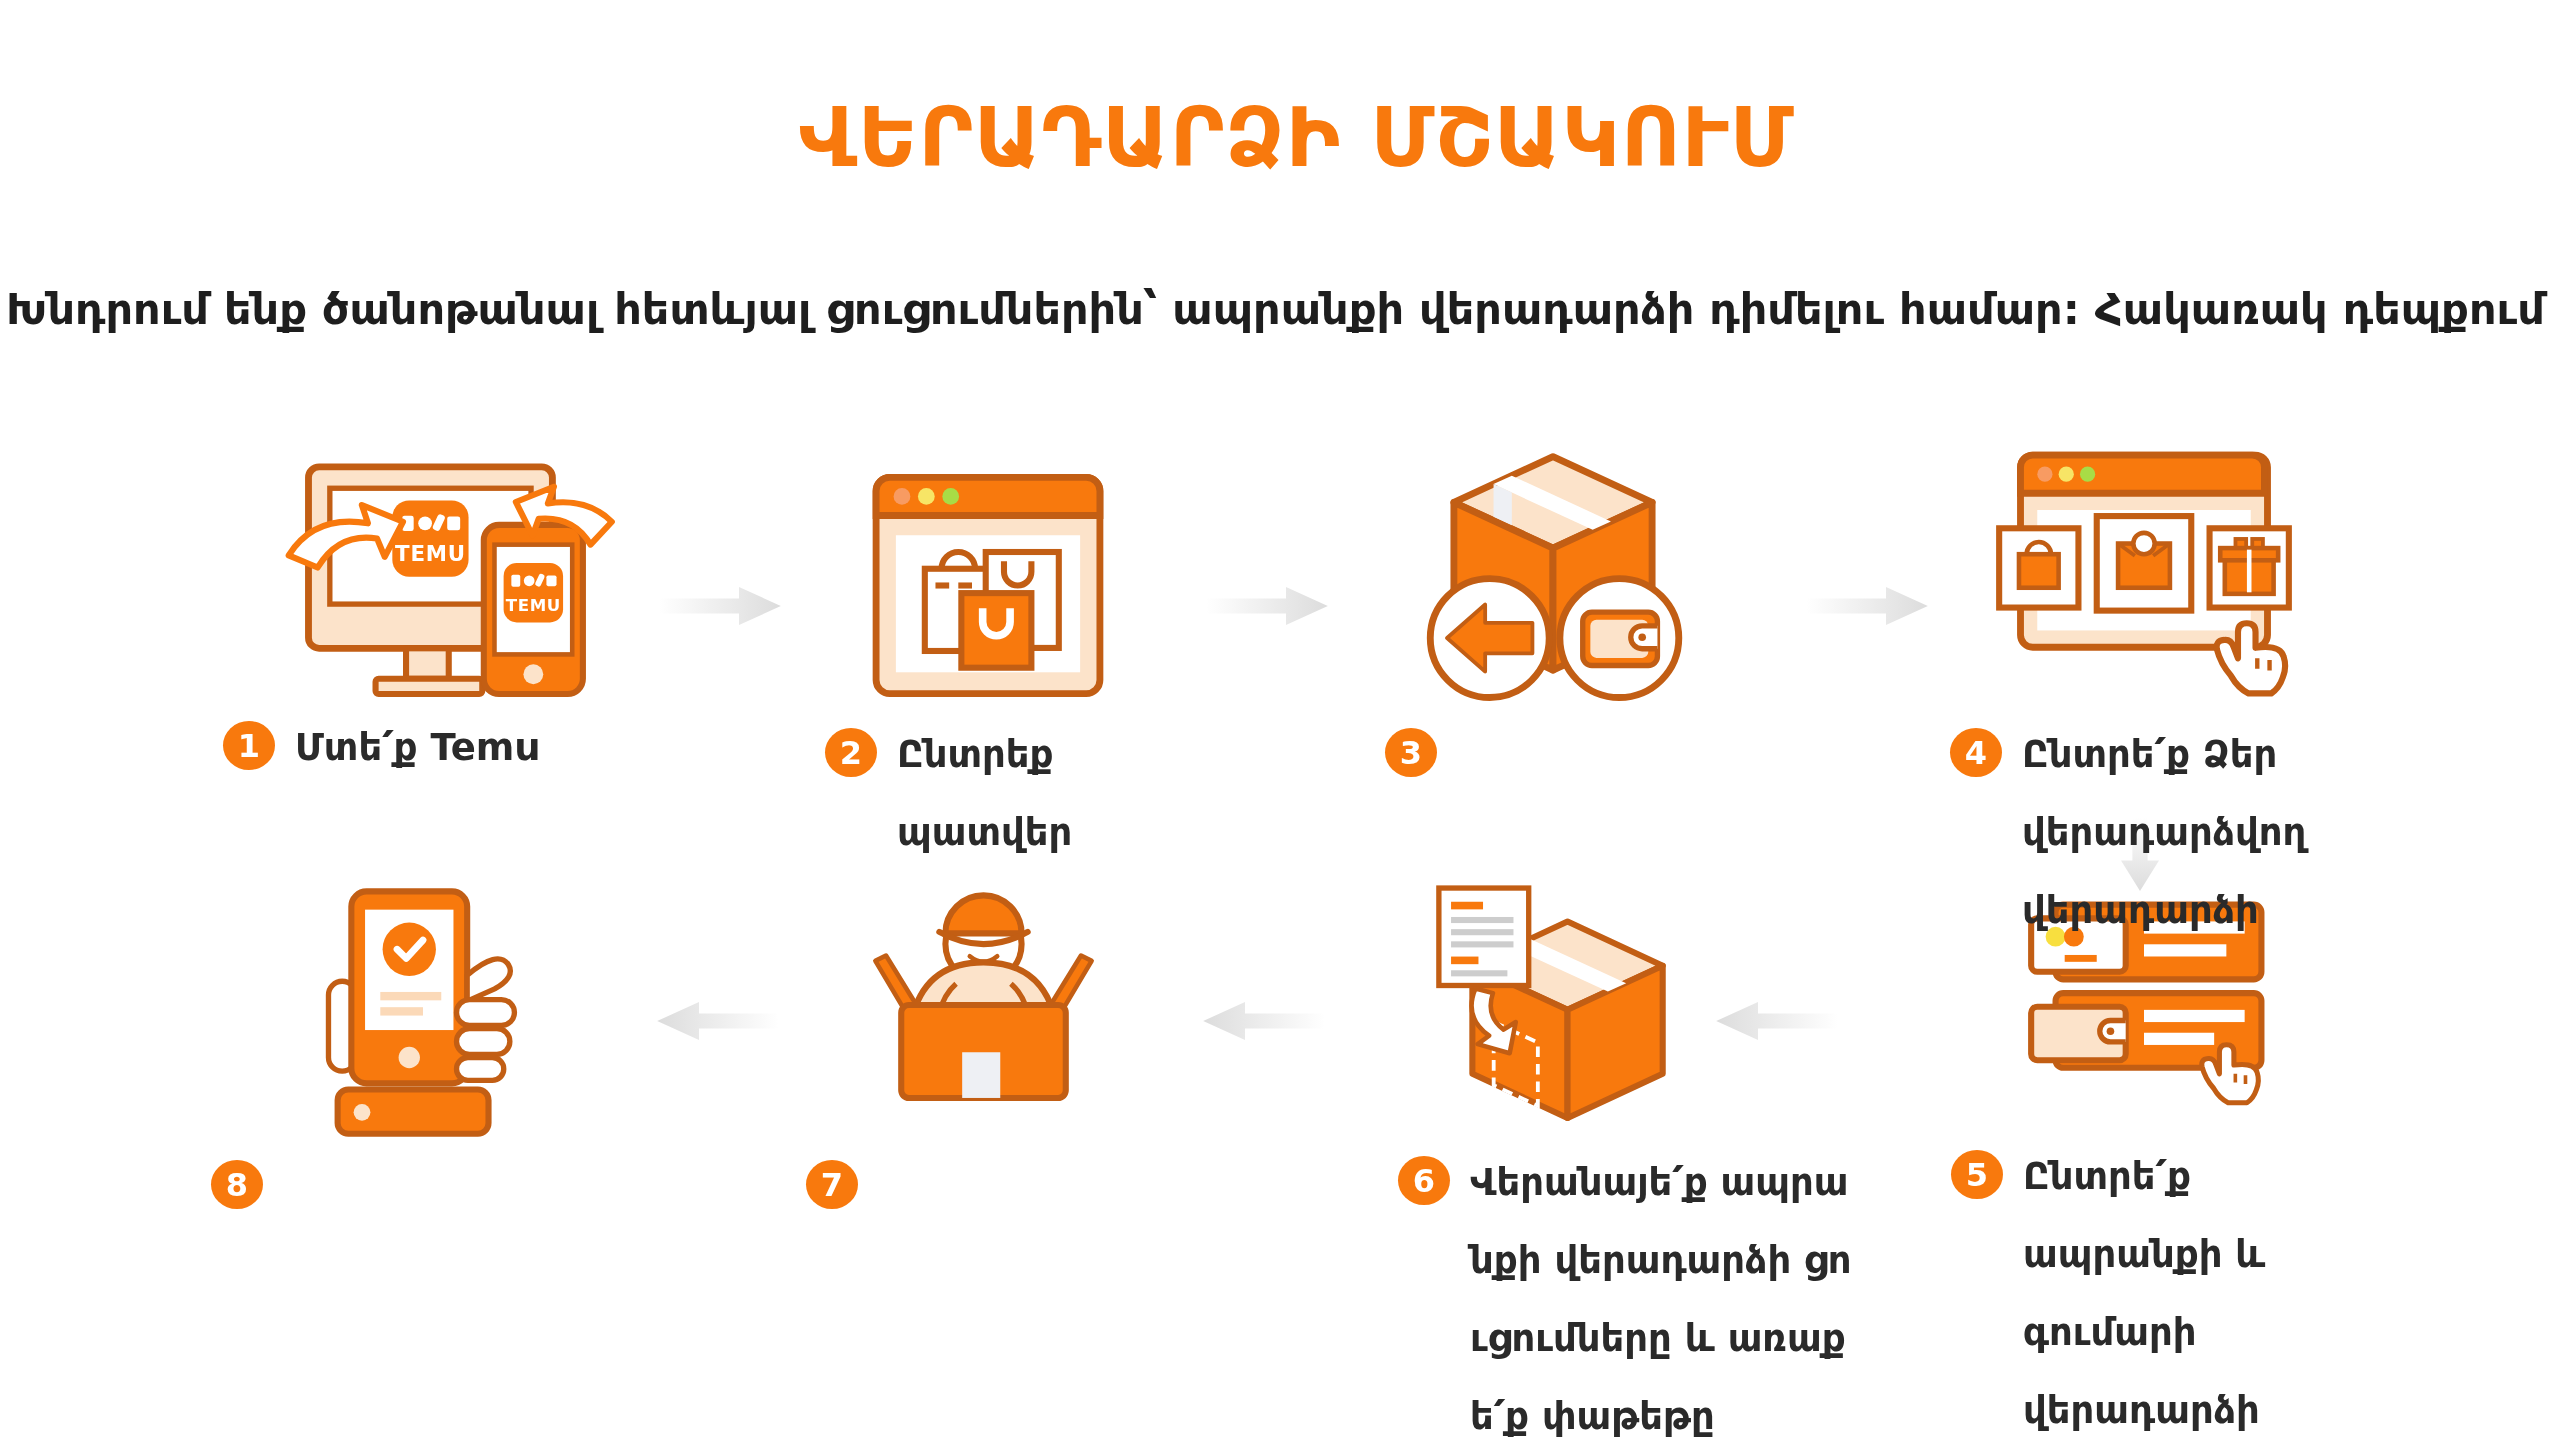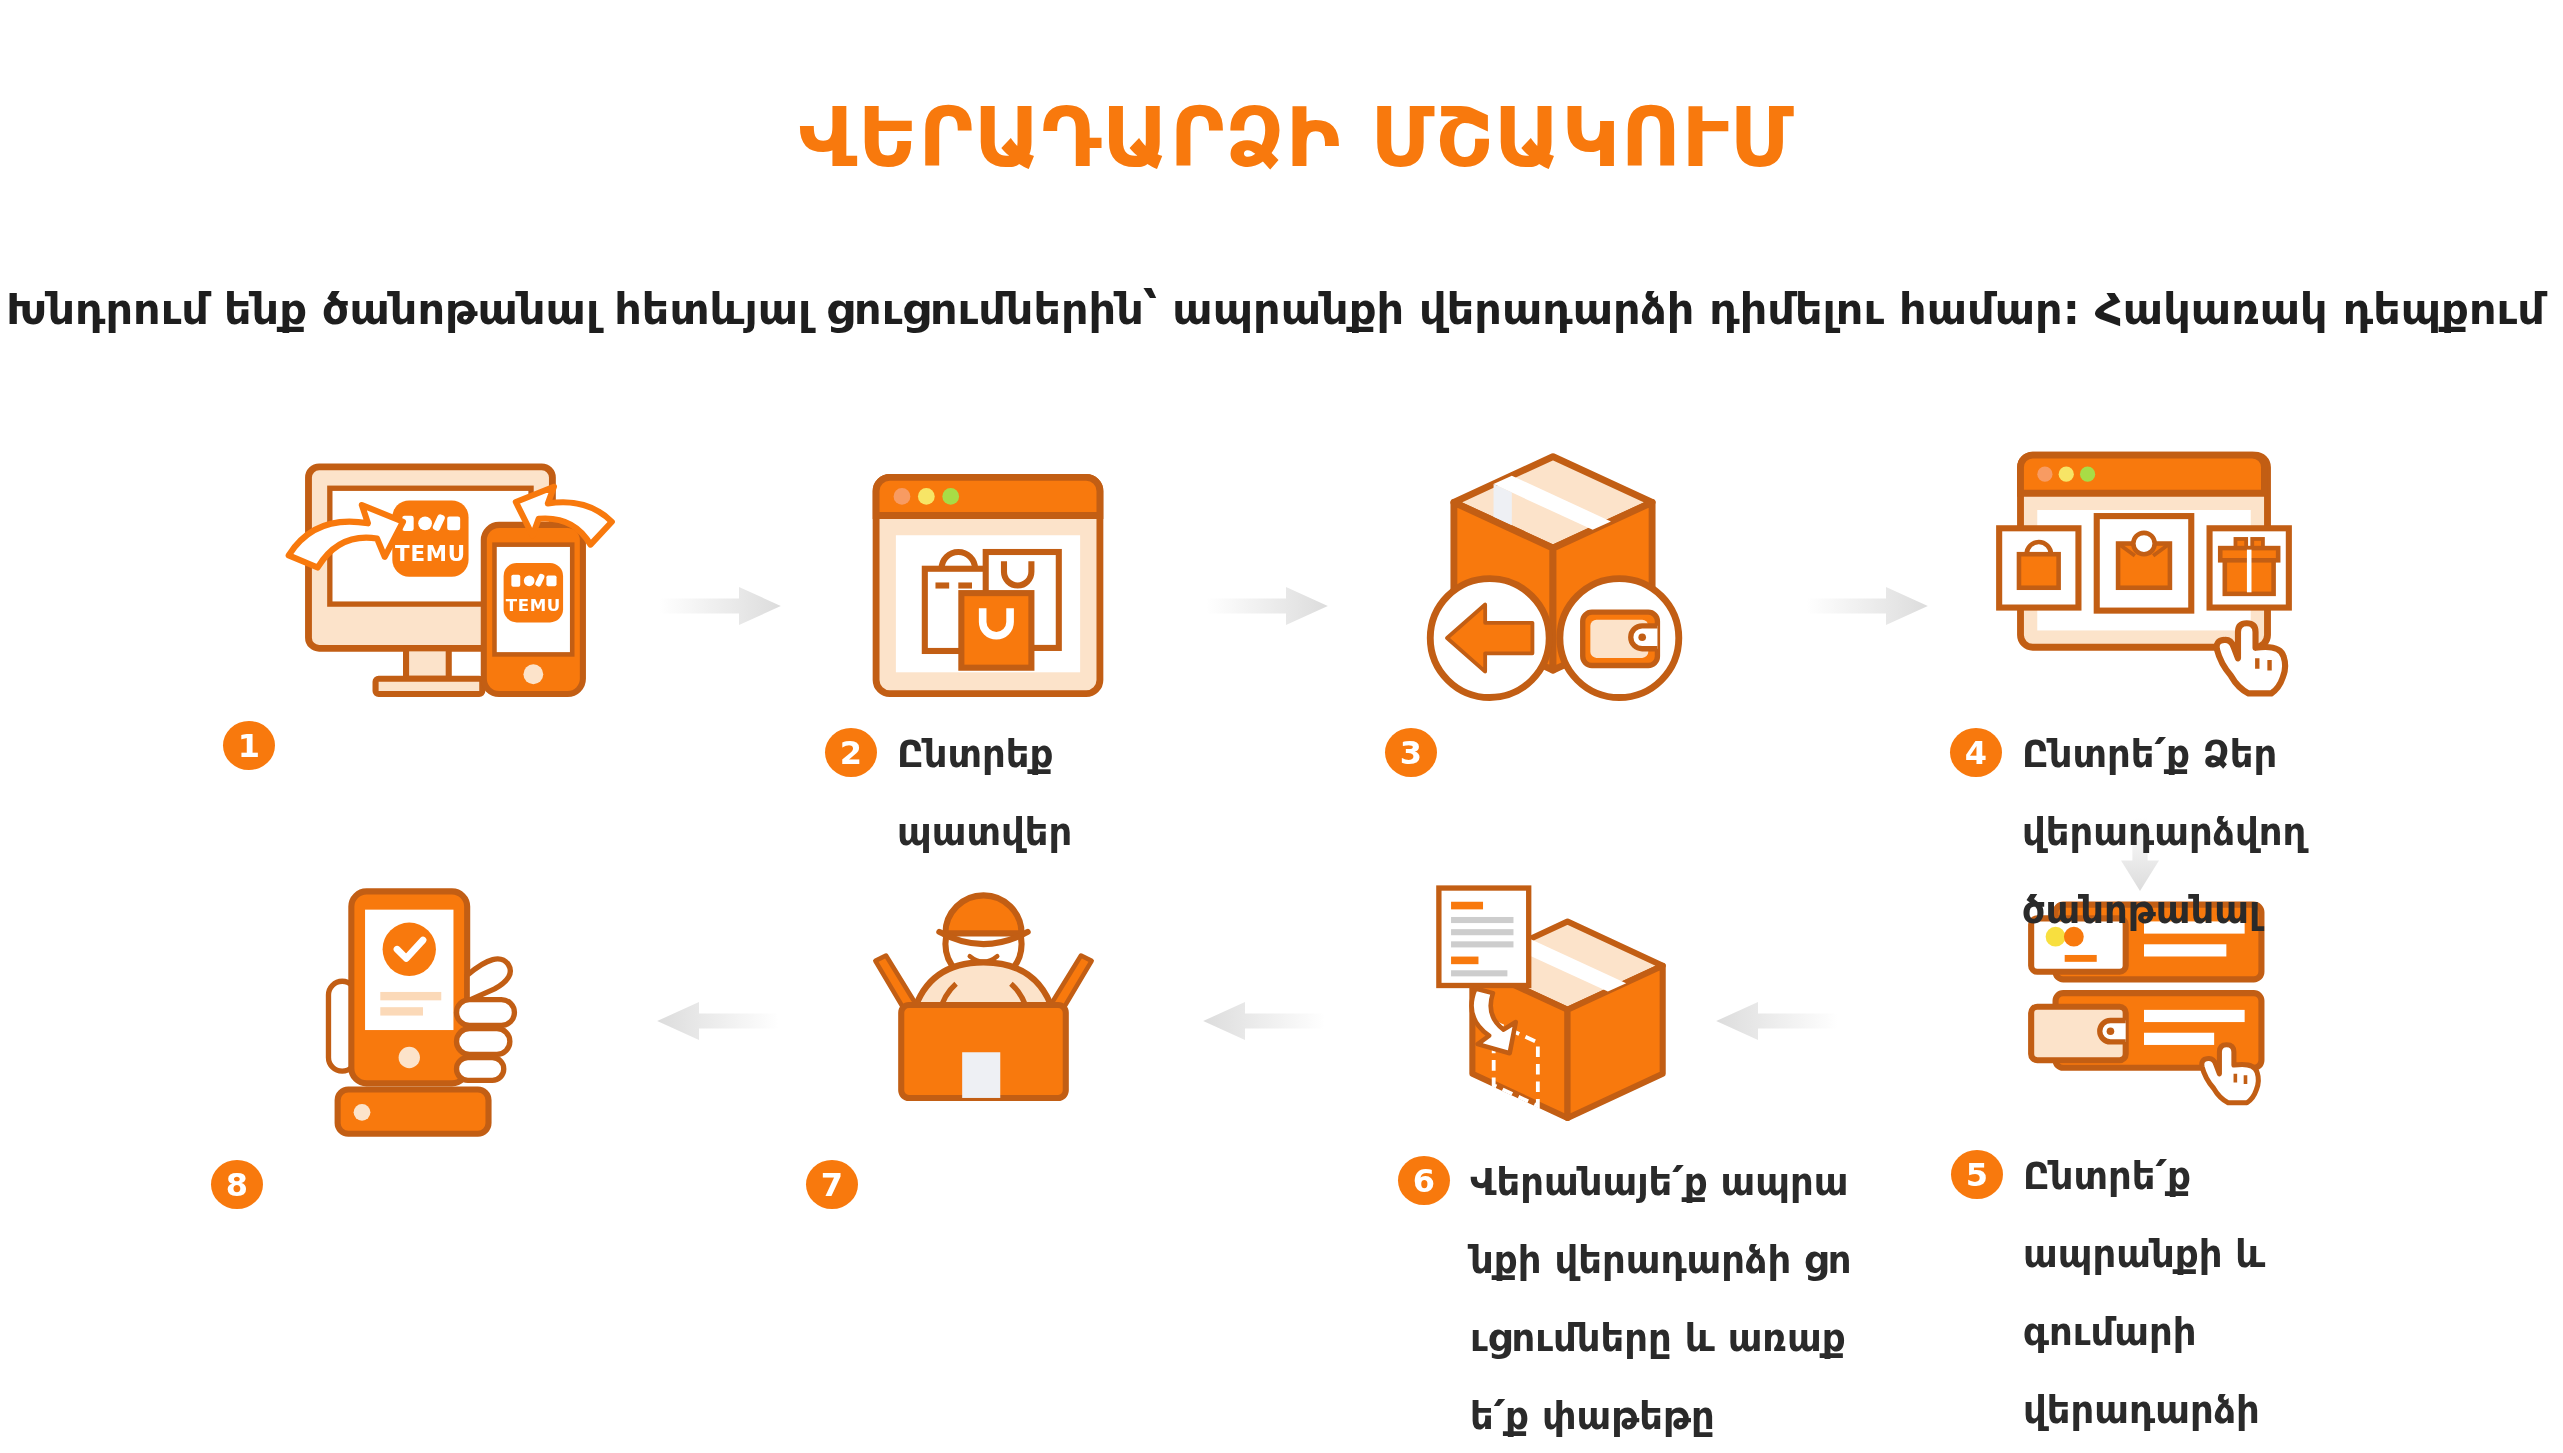--- a/index.html
+++ b/index.html
@@ -136,20 +136,21 @@
           <rect x="56" y="18" width="10" height="22" rx="4" class="fw" transform="rotate(25 61 29)"></rect>
           <rect x="72" y="21" width="17" height="18" rx="3" class="fw"></rect>
           <text x="50" y="80" font-size="28" text-anchor="middle" letter-spacing="1" class="logo-text">TEMU</text>
         </g>
       </g>
       <path d="M438,86 Q406,54 354,62 L362,40 L312,60 L334,104 L342,82 Q388,78 410,116 Z" class="fw so" stroke-width="8" stroke-linejoin="round"></path>
     </svg>
   </div>
   <div class="label-row" style="left:223px;top:709px;">
     <div class="badge">1</div>
+    <div class="step-label">Մտե՛ք Temu</div>
   </div>
 
   <div class="icon" style="left:870px;top:471px;width:236px;height:229px;">
     <svg viewBox="0 0 310 300">
       <rect x="8" y="8" width="294" height="284" rx="18" class="fp sd" stroke-width="9"></rect>
       <path d="M8 26 a18 18 0 0 1 18,-18 h258 a18 18 0 0 1 18,18 v32 H8 Z" class="fo sd" stroke-width="9"></path>
       <circle cx="42" cy="33" r="11" class="d1"></circle>
       <circle cx="74" cy="33" r="11" class="d2"></circle>
       <circle cx="106" cy="33" r="11" class="d3"></circle>
       <rect x="34" y="84" width="242" height="180" class="fw"></rect>
@@ -225,21 +226,21 @@
       <g transform="translate(288,224) scale(1.15)">
         <path d="M14,64 q-12,-14 -16,-30 q-2,-10 8,-11 q8,-1 11,8 l5,13 v-30 q0,-10 10,-10 q10,0 10,10 v18 q28,-4 32,10 q4,12 -1,24 q-4,12 -13,18 h-26 q-12,-6 -20,-20 z" class="fw sd" stroke-width="7" stroke-linejoin="round"></path>
         <path d="M44,44 v12 M58,46 v12" class="nf sd" stroke-width="5"></path>
       </g>
     </svg>
   </div>
   <div class="label-row" style="left:1950px;top:716px;">
     <div class="badge">4</div>
     <div class="step-label">Ընտրե՛ք Ձեր
 վերադարձվող
-ծանոթանալ</div>
+վերադարձի</div>
   </div>
 
   <div class="icon" style="left:2022px;top:900px;width:244px;height:206px;">
     <svg viewBox="0 0 320 270">
       <g>
         <rect x="44" y="6" width="270" height="98" rx="10" class="fo sd" stroke-width="8"></rect>
         <rect x="12" y="24" width="124" height="70" rx="8" class="fw sd" stroke-width="8"></rect>
         <circle cx="44" cy="48" r="13" fill="#F8DF3F"></circle>
         <circle cx="68" cy="48" r="13" class="fo"></circle>
         <rect x="56" y="72" width="42" height="9" class="fo"></rect>

